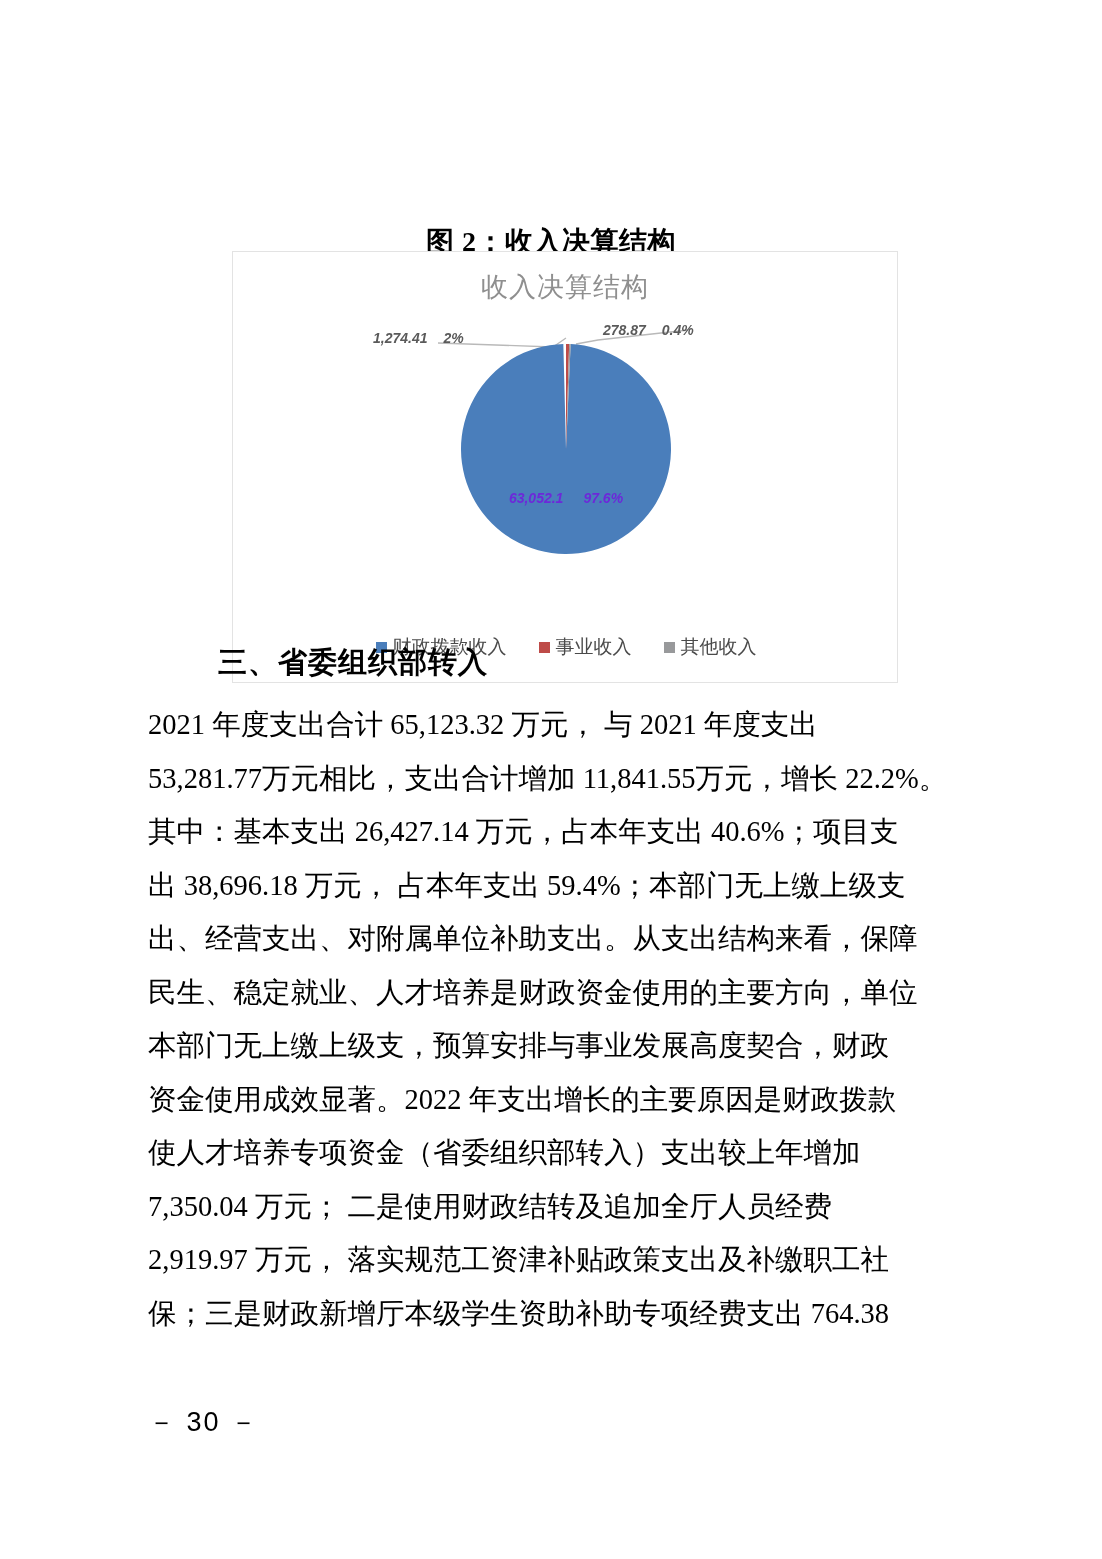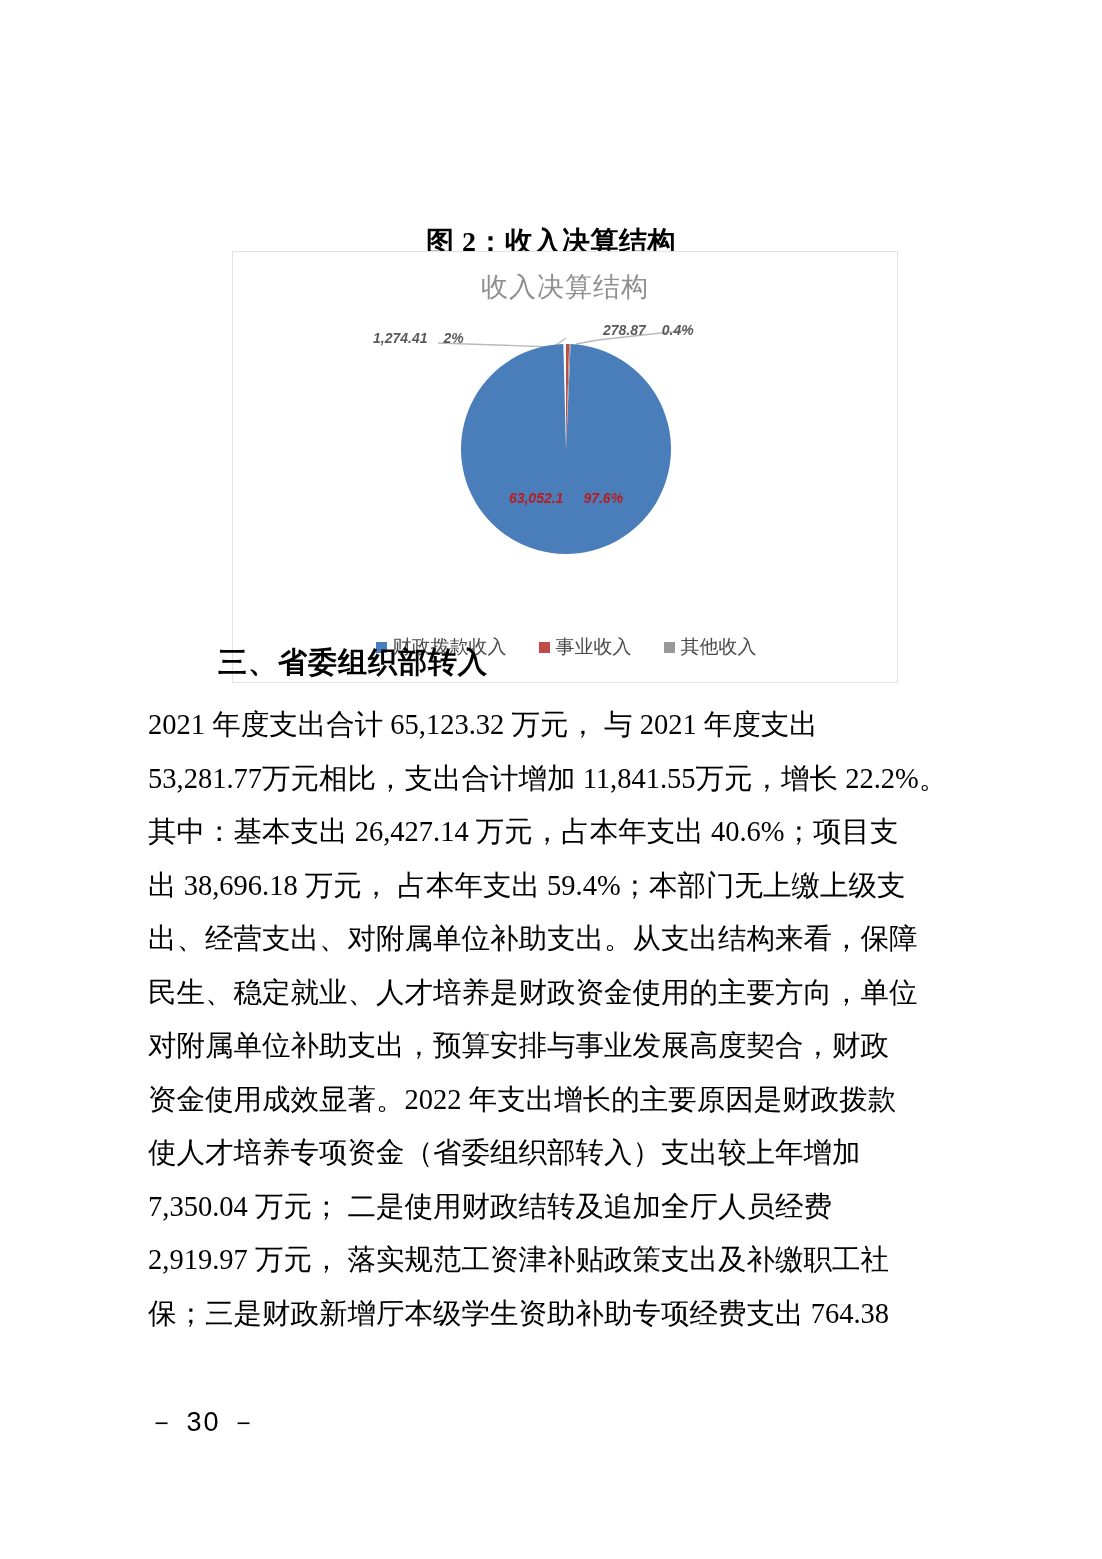--- a/index.html
+++ b/index.html
@@ -85,21 +85,21 @@
     font-weight: 600;
     font-style: italic;
   }
   .dlabel .num { margin-right: 16px; }
 
   .dl-left  { left: 140px; top: 78px; }
   .dl-right { left: 370px; top: 70px; }
   .dl-main  {
     left: 0; top: 238px; width: 666px;
     text-align: center;
-    color: #b91c1c;
+    color: #6d28d9;
   }
   .dl-main .num { margin-right: 20px; }
 
   
   .legend {
     position: absolute;
     left: 0;
     bottom: 22px;
     width: 666px;
     display: flex;
@@ -224,21 +224,21 @@
 
   <div class="section-heading">三、省委组织部转入</div>
 
   <div class="body-block">
     <div class="body-line">2021 年度支出合计 65,123.32 万元， 与 2021 年度支出</div>
     <div class="body-line">53,281.77万元相比，支出合计增加 11,841.55万元，增长 22.2%。</div>
     <div class="body-line">其中：基本支出 26,427.14 万元，占本年支出 40.6%；项目支</div>
     <div class="body-line">出 38,696.18 万元， 占本年支出 59.4%；本部门无上缴上级支</div>
     <div class="body-line">出、经营支出、对附属单位补助支出。从支出结构来看，保障</div>
     <div class="body-line">民生、稳定就业、人才培养是财政资金使用的主要方向，单位</div>
-    <div class="body-line">对附属单位补助支出，预算安排与事业发展高度契合，财政</div>
+    <div class="body-line">本部门无上缴上级支，预算安排与事业发展高度契合，财政</div>
     <div class="body-line">资金使用成效显著。2022 年支出增长的主要原因是财政拨款</div>
     <div class="body-line">使人才培养专项资金（省委组织部转入）支出较上年增加</div>
     <div class="body-line">7,350.04 万元； 二是使用财政结转及追加全厅人员经费</div>
     <div class="body-line">2,919.97 万元， 落实规范工资津补贴政策支出及补缴职工社</div>
     <div class="body-line">保；三是财政新增厅本级学生资助补助专项经费支出 764.38</div>
   </div>
 
   <div class="page-number">－ 30 －</div>
 
 </div>

